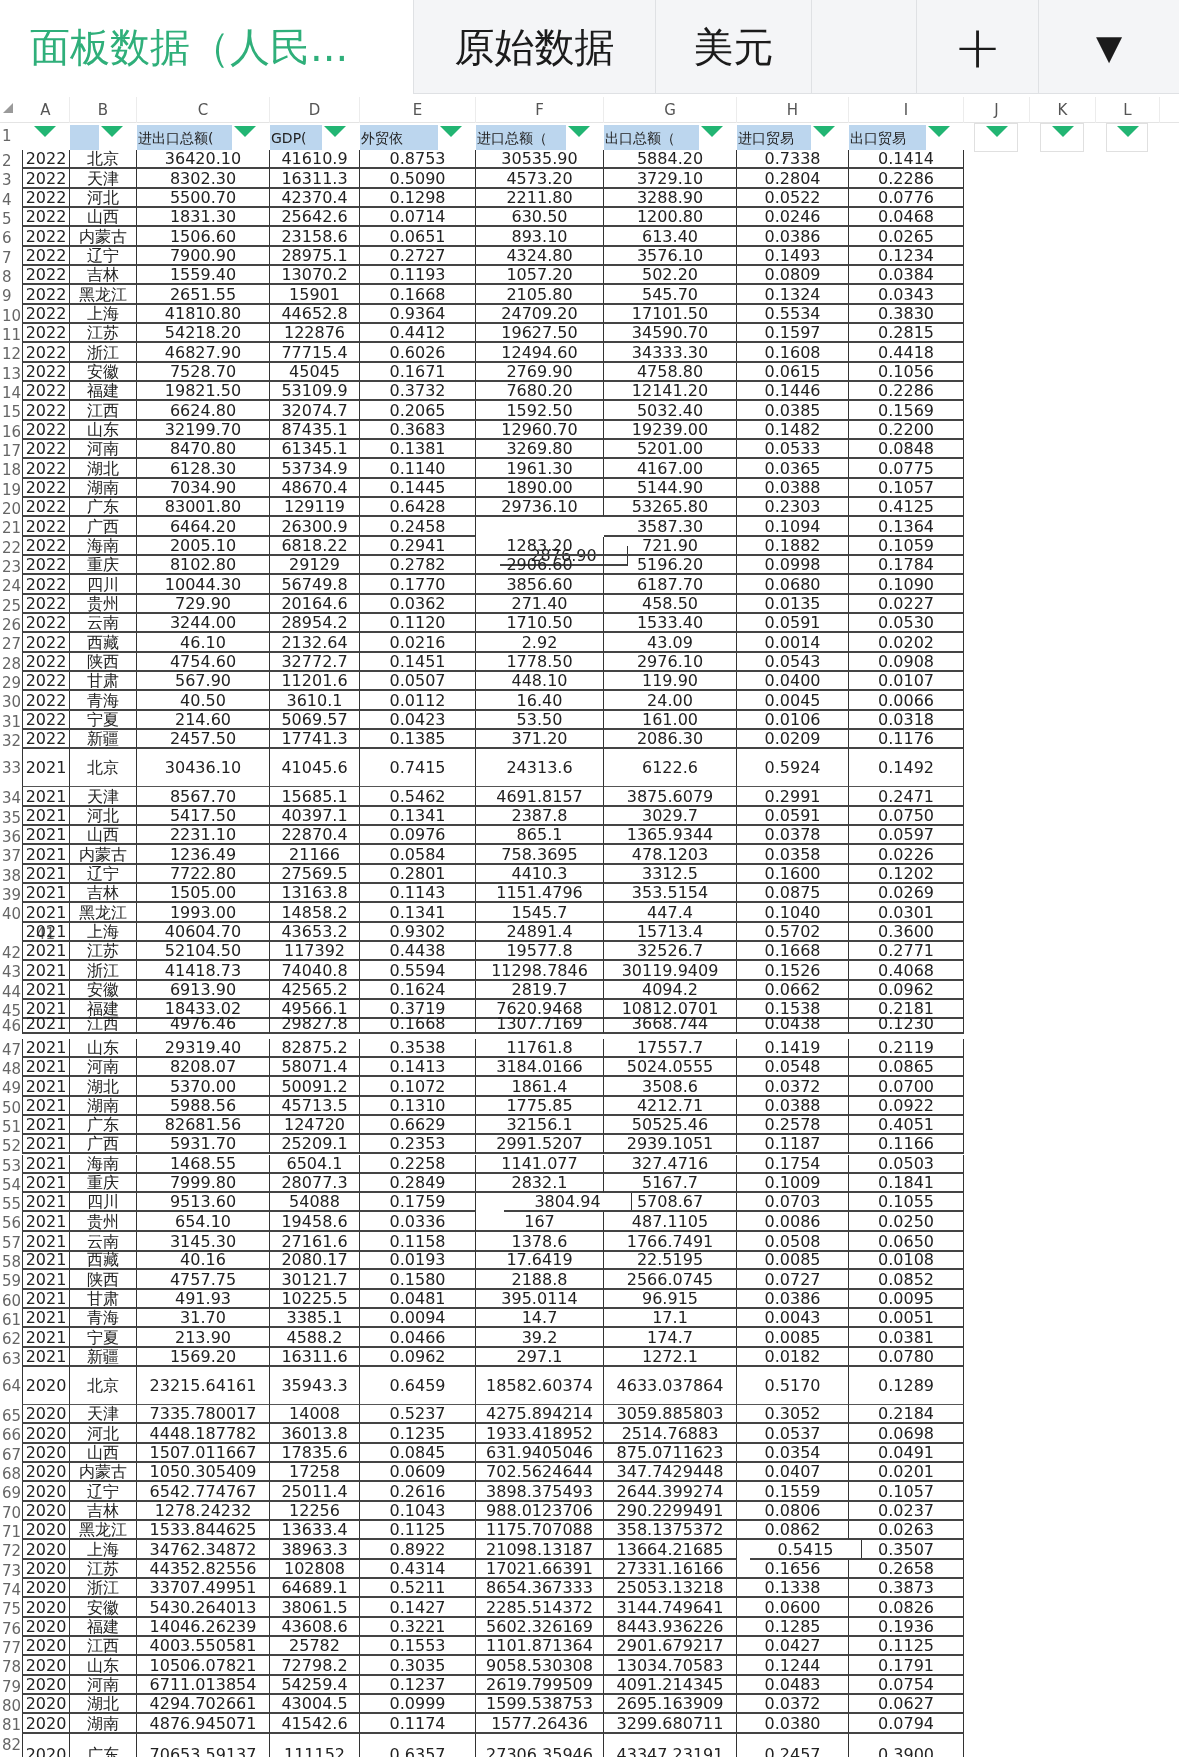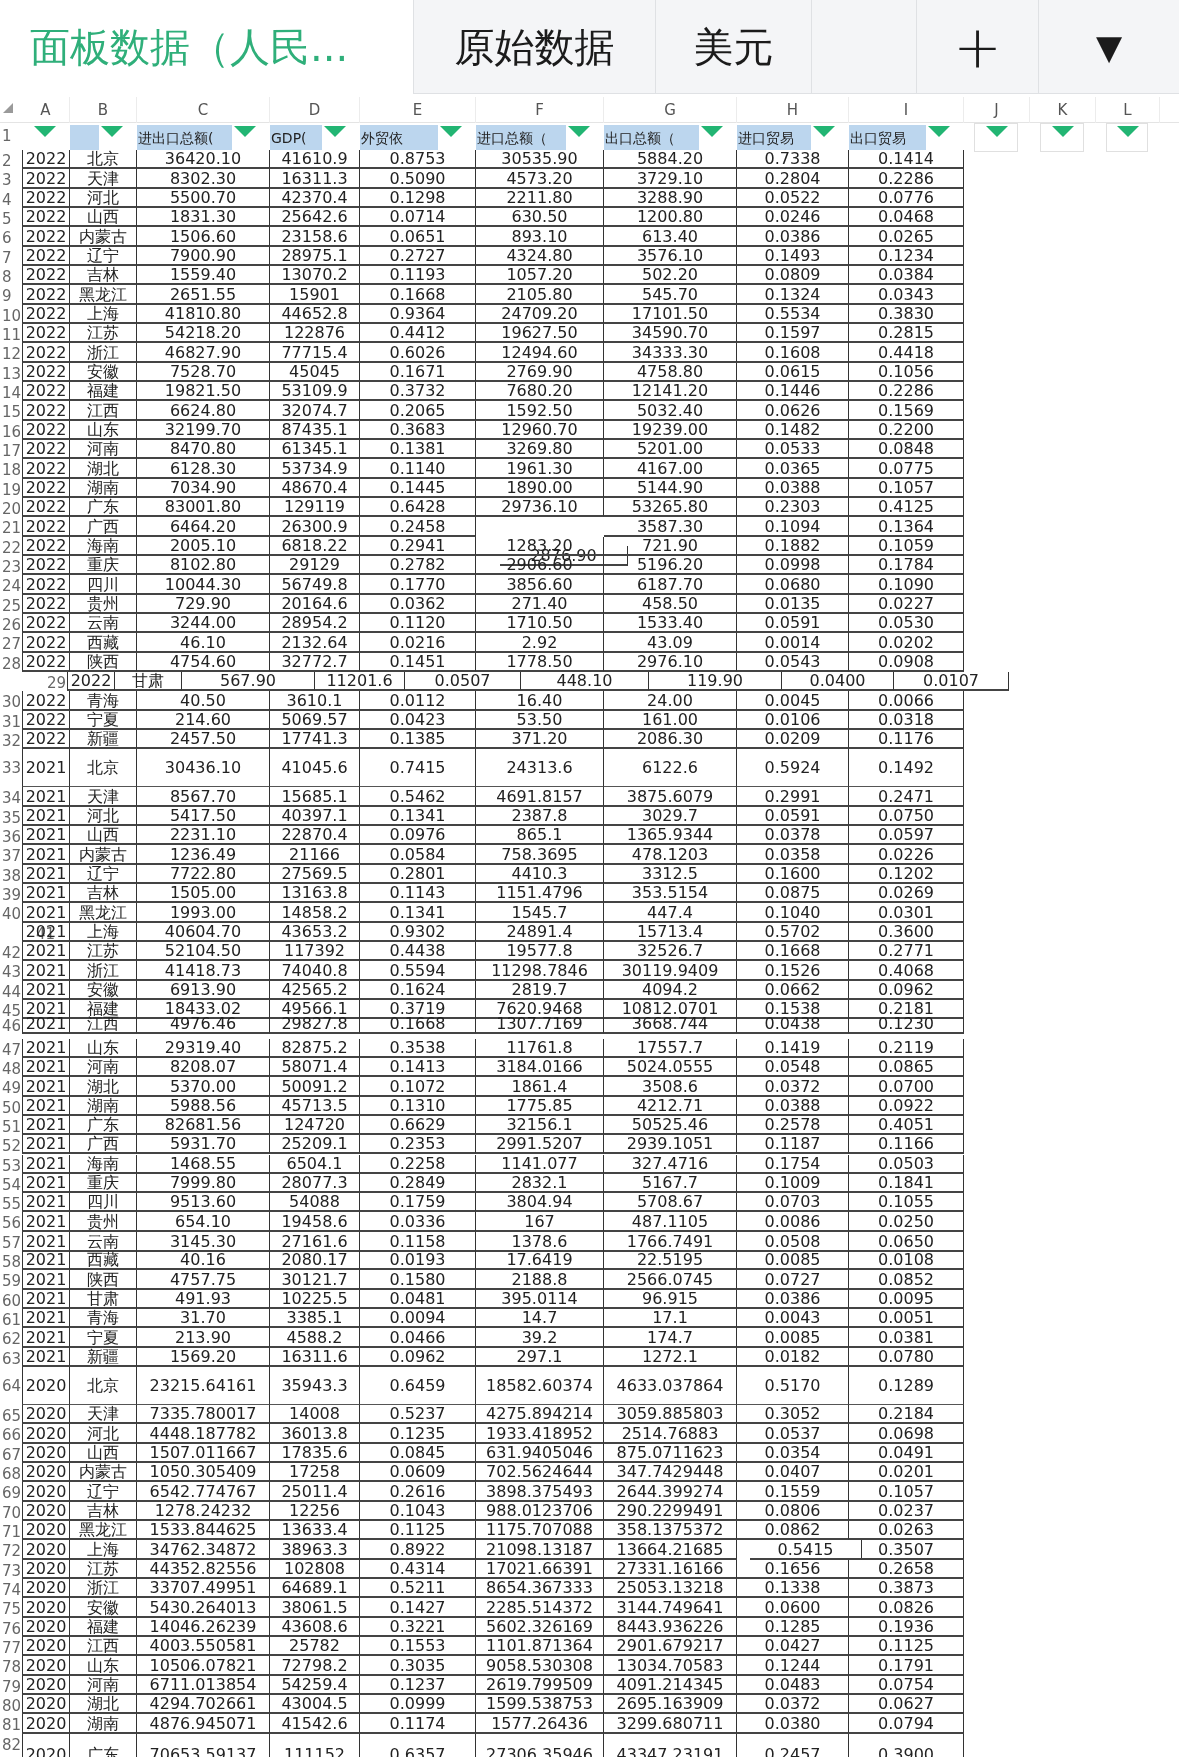--- a/index.html
+++ b/index.html
@@ -255,21 +255,21 @@
     </div>
     <div class="row" style="top: 251.29px; height: 19.33px; width: 964px;">
       <div class="rownum" style="top: 2px;">15</div>
       <div class="cell first" style="left: 22px; width: 48px;">2022</div>
       <div class="cell" style="left: 70px; width: 67px;">江西</div>
       <div class="cell" style="left: 137px; width: 133px;">6624.80</div>
       <div class="cell" style="left: 270px; width: 90px;">32074.7</div>
       <div class="cell" style="left: 360px; width: 116px;">0.2065</div>
       <div class="cell" style="left: 476px; width: 128px;">1592.50</div>
       <div class="cell" style="left: 604px; width: 133px;">5032.40</div>
-      <div class="cell" style="left: 737px; width: 112px;">0.0626</div>
+      <div class="cell" style="left: 737px; width: 112px;">0.0385</div>
       <div class="cell" style="left: 849px; width: 115px;">0.1569</div>
     </div>
     <div class="row" style="top: 270.62px; height: 19.33px; width: 964px;">
       <div class="rownum" style="top: 2px;">16</div>
       <div class="cell first" style="left: 22px; width: 48px;">2022</div>
       <div class="cell" style="left: 70px; width: 67px;">山东</div>
       <div class="cell" style="left: 137px; width: 133px;">32199.70</div>
       <div class="cell" style="left: 270px; width: 90px;">87435.1</div>
       <div class="cell" style="left: 360px; width: 116px;">0.3683</div>
       <div class="cell" style="left: 476px; width: 128px;">12960.70</div>
@@ -414,21 +414,21 @@
       <div class="cell first" style="left: 22px; width: 48px;">2022</div>
       <div class="cell" style="left: 70px; width: 67px;">陕西</div>
       <div class="cell" style="left: 137px; width: 133px;">4754.60</div>
       <div class="cell" style="left: 270px; width: 90px;">32772.7</div>
       <div class="cell" style="left: 360px; width: 116px;">0.1451</div>
       <div class="cell" style="left: 476px; width: 128px;">1778.50</div>
       <div class="cell" style="left: 604px; width: 133px;">2976.10</div>
       <div class="cell" style="left: 737px; width: 112px;">0.0543</div>
       <div class="cell" style="left: 849px; width: 115px;">0.0908</div>
     </div>
-    <div class="row" style="top: 521.91px; height: 19.33px; width: 964px; margin-left: 45px;">
+    <div class="row" style="top: 521.91px; height: 19.33px; width: 964px;">
       <div class="rownum" style="top: 2px;">29</div>
       <div class="cell first" style="left: 22px; width: 48px;">2022</div>
       <div class="cell" style="left: 70px; width: 67px;">甘肃</div>
       <div class="cell" style="left: 137px; width: 133px;">567.90</div>
       <div class="cell" style="left: 270px; width: 90px;">11201.6</div>
       <div class="cell" style="left: 360px; width: 116px;">0.0507</div>
       <div class="cell" style="left: 476px; width: 128px;">448.10</div>
       <div class="cell" style="left: 604px; width: 133px;">119.90</div>
       <div class="cell" style="left: 737px; width: 112px;">0.0400</div>
       <div class="cell" style="left: 849px; width: 115px;">0.0107</div>
@@ -733,21 +733,21 @@
       <div class="cell" style="left: 737px; width: 112px;">0.1009</div>
       <div class="cell" style="left: 849px; width: 115px;">0.1841</div>
     </div>
     <div class="row" style="top: 1043.16px; height: 19.33px; width: 964px;">
       <div class="rownum" style="top: 2px;">55</div>
       <div class="cell first" style="left: 22px; width: 48px;">2021</div>
       <div class="cell" style="left: 70px; width: 67px;">四川</div>
       <div class="cell" style="left: 137px; width: 133px;">9513.60</div>
       <div class="cell" style="left: 270px; width: 90px;">54088</div>
       <div class="cell" style="left: 360px; width: 116px;">0.1759</div>
-      <div class="cell" style="left: 476px; width: 128px;">3804.94</div>
+      <div class="cell" style="left: 504px; width: 128px;">3804.94</div>
       <div class="cell" style="left: 604px; width: 133px;">5708.67</div>
       <div class="cell" style="left: 737px; width: 112px;">0.0703</div>
       <div class="cell" style="left: 849px; width: 115px;">0.1055</div>
     </div>
     <div class="row" style="top: 1062.49px; height: 19.33px; width: 964px;">
       <div class="rownum" style="top: 2px;">56</div>
       <div class="cell first" style="left: 22px; width: 48px;">2021</div>
       <div class="cell" style="left: 70px; width: 67px;">贵州</div>
       <div class="cell" style="left: 137px; width: 133px;">654.10</div>
       <div class="cell" style="left: 270px; width: 90px;">19458.6</div>

